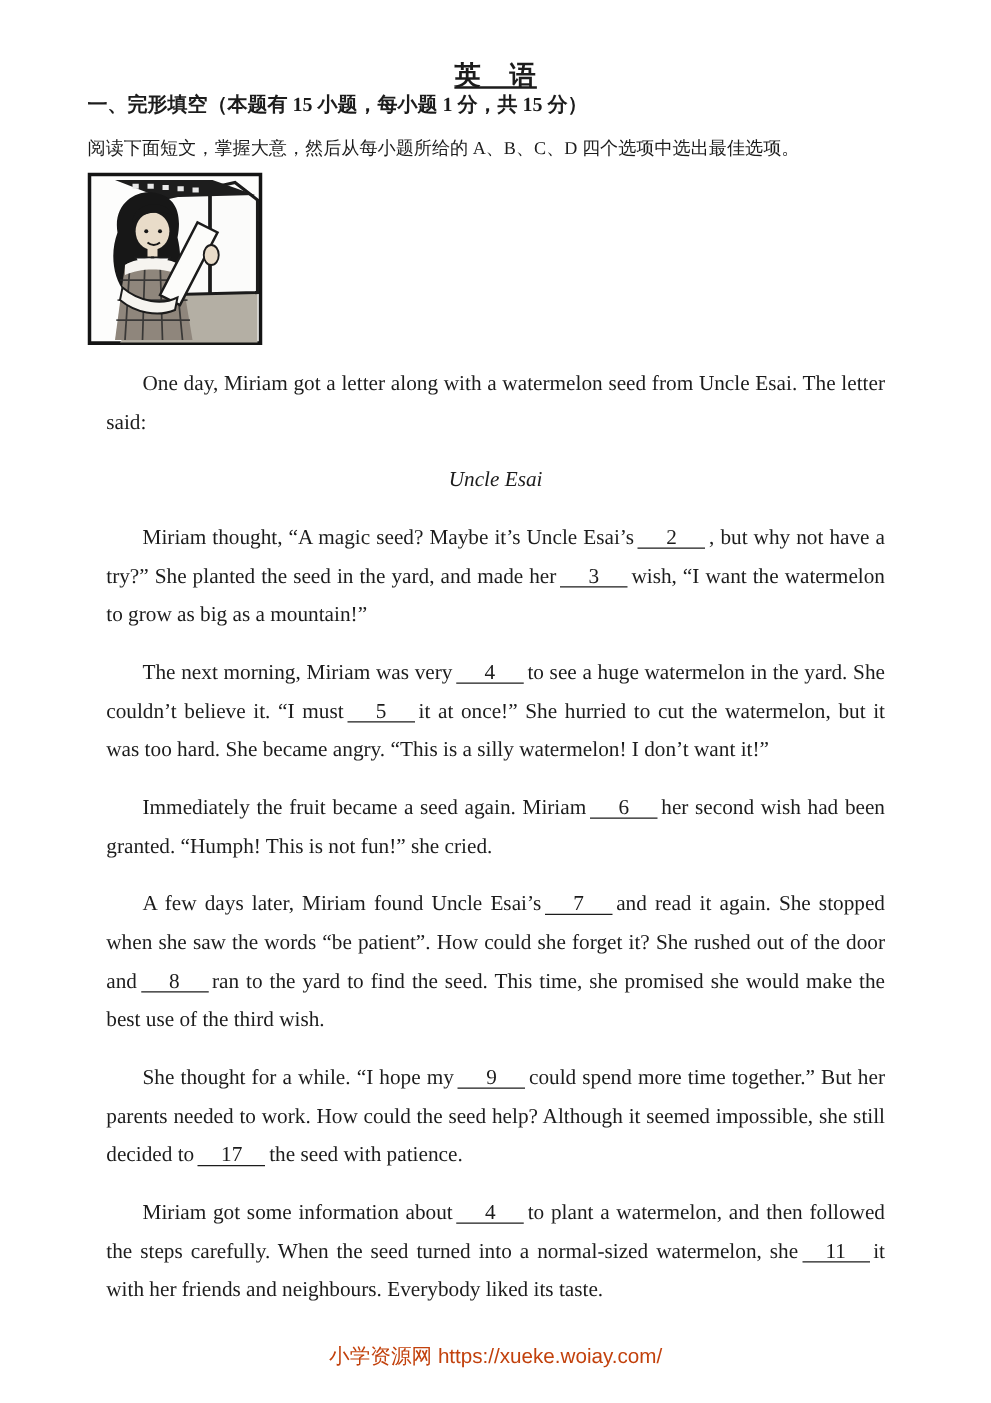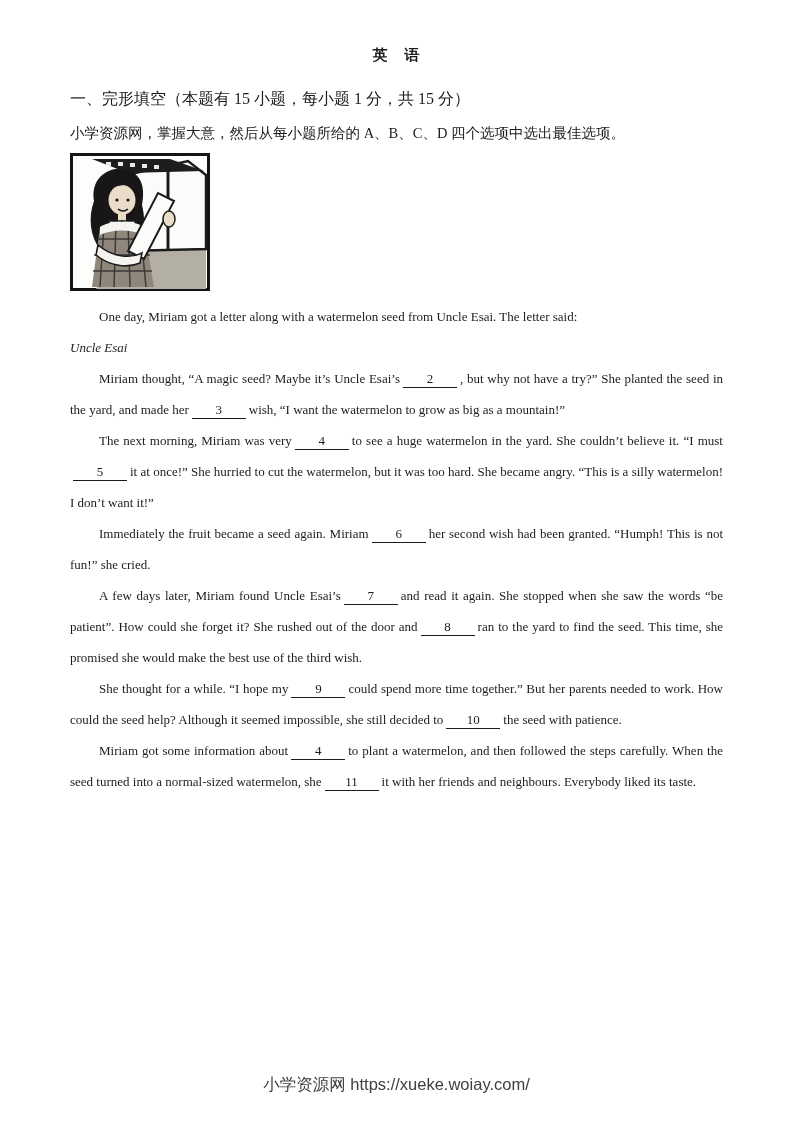--- a/index.html
+++ b/index.html
@@ -10,84 +10,84 @@
     color: #1c1c1c;
     font-family: "Liberation Serif", "DejaVu Serif", serif;
     position: relative;
     overflow: hidden;
   }
   .content {
     padding: 46px 70px 0 70px;
   }
   .title {
     text-align: center;
-    font-size: 15px;
+    font-size: 21px;
     font-weight: bold;
     letter-spacing: 1px;
     margin: 0;
+    text-decoration: underline;
   }
   .section-heading {
     font-size: 16px;
-    font-weight: normal;
-    margin-top: 24px;
+    font-weight: bold;
   }
   .instructions {
     font-size: 14.5px;
     margin-top: 14px;
   }
   .illustration-frame {
     margin-top: 10px;
     width: 140px;
     height: 138px;
     display: block;
   }
   .passage {
     margin-top: 10px;
   }
   .passage p.para {
-    font-size: 13px;
+    font-size: 17px;
     line-height: 31px;
     text-align: justify;
-    margin: 0;
+    margin: 15px;
   }
   .passage p.para.indent { text-indent: 29px; }
   .passage p.para.italic { font-style: italic; }
-  .passage p.para.right { text-align: left; }
+  .passage p.para.right { text-align: center; }
   .blank {
     display: inline-block;
     min-width: 50px;
     padding: 0 2px;
     margin: 0 3px;
     text-align: center;
     border-bottom: 1.4px solid #1c1c1c;
     line-height: 17px;
     font-style: normal;
     text-indent: 0;
   }
   .footer {
     position: absolute;
     left: 0;
     right: 0;
     bottom: 26px;
     text-align: center;
-    color: #404040;
+    color: #c2410c;
     font-family: "Liberation Sans", "DejaVu Sans", sans-serif;
     font-size: 16.5px;
   }
 </style>
 </head>
 <body>
 
 <div class="content">
 
   <h1 class="title">英　语</h1>
 
   <div class="section-heading">一、完形填空（本题有 15 小题，每小题 1 分，共 15 分）</div>
 
-  <div class="instructions">小学资源网，掌握大意，然后从每小题所给的 A、B、C、D 四个选项中选出最佳选项。</div>
+  <div class="instructions">阅读下面短文，掌握大意，然后从每小题所给的 A、B、C、D 四个选项中选出最佳选项。</div>
 
   <svg class="illustration-frame" viewBox="0 0 140 138" xmlns="http://www.w3.org/2000/svg">
 
     <rect x="1.5" y="1.5" width="137" height="135" fill="#fdfdfc" stroke="#141414" stroke-width="3"></rect>
 
     <polygon points="50,100 136,72 136,136 26,136" fill="#b4afa4"></polygon>
 
     <polygon points="56,22 118,8 136,22 136,96 56,98" fill="#fbfbfa" stroke="#1b1b1b" stroke-width="2.5"></polygon>
 
     <line x1="98" y1="16" x2="98" y2="97" stroke="#1b1b1b" stroke-width="3"></line>
@@ -133,19 +133,19 @@
     <ellipse cx="99" cy="66" rx="6" ry="8" fill="#e9dcc9" stroke="#1b1b1b" stroke-width="1.5"></ellipse>
   </svg>
 
   <div class="passage">
       <p class="para indent">One day, Miriam got a letter along with a watermelon seed from Uncle Esai. The letter said:</p>
       <p class="para italic right">Uncle Esai</p>
       <p class="para indent">Miriam thought, “A magic seed? Maybe it’s Uncle Esai’s<span class="blank">2</span>, but why not have a try?” She planted the seed in the yard, and made her<span class="blank">3</span>wish, “I want the watermelon to grow as big as a mountain!”</p>
       <p class="para indent">The next morning, Miriam was very<span class="blank">4</span>to see a huge watermelon in the yard. She couldn’t believe it. “I must<span class="blank">5</span>it at once!” She hurried to cut the watermelon, but it was too hard. She became angry. “This is a silly watermelon! I don’t want it!”</p>
       <p class="para indent">Immediately the fruit became a seed again. Miriam<span class="blank">6</span>her second wish had been granted. “Humph! This is not fun!” she cried.</p>
       <p class="para indent">A few days later, Miriam found Uncle Esai’s<span class="blank">7</span>and read it again. She stopped when she saw the words “be patient”. How could she forget it? She rushed out of the door and<span class="blank">8</span>ran to the yard to find the seed. This time, she promised she would make the best use of the third wish.</p>
-      <p class="para indent">She thought for a while. “I hope my<span class="blank">9</span>could spend more time together.” But her parents needed to work. How could the seed help? Although it seemed impossible, she still decided to<span class="blank">10</span>the seed with patience.</p>
+      <p class="para indent">She thought for a while. “I hope my<span class="blank">9</span>could spend more time together.” But her parents needed to work. How could the seed help? Although it seemed impossible, she still decided to<span class="blank">17</span>the seed with patience.</p>
       <p class="para indent">Miriam got some information about<span class="blank">4</span>to plant a watermelon, and then followed the steps carefully. When the seed turned into a normal-sized watermelon, she<span class="blank">11</span>it with her friends and neighbours. Everybody liked its taste.</p>
     </div>
 
 </div>
 
 <div class="footer">小学资源网 https://xueke.woiay.com/</div>
 
 </body></html>

